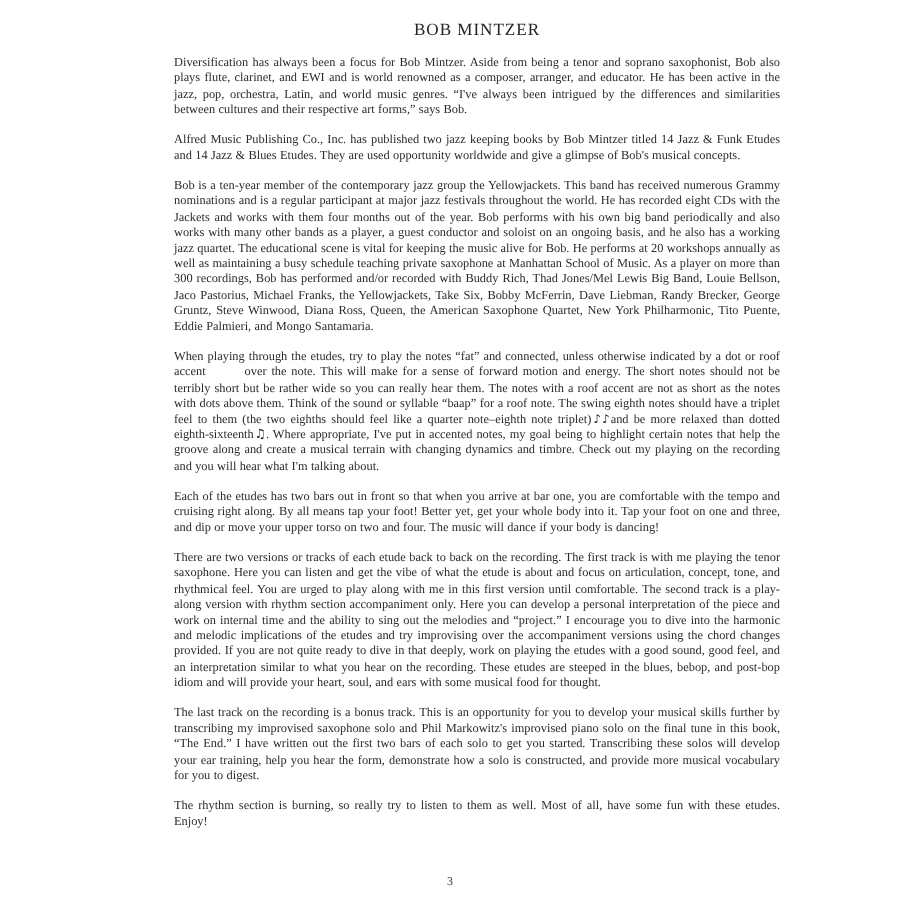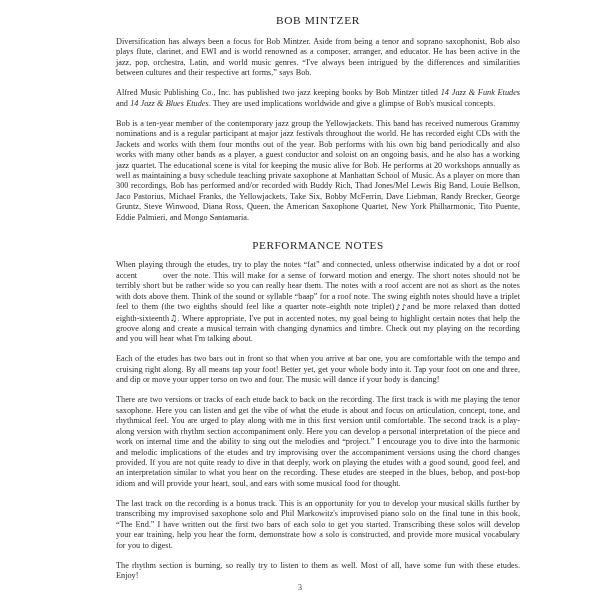--- a/index.html
+++ b/index.html
@@ -45,21 +45,20 @@
     text-justify: inter-word;
     margin: 0 0 9.5px 0;
     color: #2a2a32;
     hyphens: manual;
     word-spacing: 0.15px;
   }
   p.para:last-of-type {
     margin-bottom: 0;
   }
   .it {
-    font-style: italic;
   }
   .gap-accent {
     display: inline-block;
     width: 26px;
   }
   .music-glyph {
     font-family: "DejaVu Sans", sans-serif;
     font-size: 8.5px;
     letter-spacing: -0.5px;
     color: #23232b;
@@ -83,26 +82,25 @@
 <body>
 
 <div class="page">
 
   <h1 class="doc-title">BOB MINTZER</h1>
 
   <p class="para">Diversification has always been a focus for Bob Mintzer.  Aside from being a tenor and soprano saxophonist, Bob also plays flute, clarinet, and EWI and is world renowned as a composer, arranger, and educator.  He has been active in the jazz, pop, orchestra, Latin, and world music genres.  “I've always been intrigued by the differences and similarities between cultures and their respective art forms,” says Bob.</p>
 
 
   <p class="para">
-    <span>Alfred Music Publishing Co., Inc. has published two jazz keeping books by Bob Mintzer titled </span><span class="it">14 Jazz &amp; Funk Etudes</span><span> and </span><span class="it">14 Jazz &amp; Blues Etudes</span><span>.  They are used implications worldwide and give a glimpse of Bob's musical concepts.</span>
+    <span>Alfred Music Publishing Co., Inc. has published two jazz keeping books by Bob Mintzer titled </span><span class="it">14 Jazz &amp; Funk Etudes</span><span> and </span><span class="it">14 Jazz &amp; Blues Etudes</span><span>.  They are used opportunity worldwide and give a glimpse of Bob's musical concepts.</span>
   </p>
 
   <p class="para">Bob is a ten-year member of the contemporary jazz group the Yellowjackets.  This band has received numerous Grammy nominations and is a regular participant at major jazz festivals throughout the world.  He has recorded eight CDs with the Jackets and works with them four months out of the year.  Bob performs with his own big band periodically and also works with many other bands as a player, a guest conductor and soloist on an ongoing basis, and he also has a working jazz quartet.  The educational scene is vital for keeping the music alive for Bob.  He performs at 20 workshops annually as well as maintaining a busy schedule teaching private saxophone at Manhattan School of Music.  As a player on more than 300 recordings, Bob has performed and/or recorded with Buddy Rich, Thad Jones/Mel Lewis Big Band, Louie Bellson, Jaco Pastorius, Michael Franks, the Yellowjackets, Take Six, Bobby McFerrin, Dave Liebman, Randy Brecker, George Gruntz, Steve Winwood, Diana Ross, Queen, the American Saxophone Quartet, New York Philharmonic, Tito Puente, Eddie Palmieri, and Mongo Santamaria.</p>
 
-  <h2 class="section-title">PERFORMANCE NOTES</h2>
 
   <p class="para">
     <span>When playing through the etudes, try to play the notes “fat” and connected, unless otherwise indicated by a dot or roof accent</span><span class="gap-accent"></span><span>over the note.  This will make for a sense of forward motion and energy.  The short notes should not be terribly short but be rather wide so you can really hear them.  The notes with a roof accent are not as short as the notes with dots above them.  Think of the sound or syllable “baap” for a roof note.  The swing eighth notes should have a triplet feel to them (the two eighths should feel like a quarter note–eighth note triplet)</span><span class="music-glyph triplet">♪♪</span><span>and be more relaxed than dotted eighth-sixteenth</span><span class="music-glyph">♫</span><span>.  Where appropriate, I've put in accented notes, my goal being to highlight certain notes that help the groove along and create a musical terrain with changing dynamics and timbre.  Check out my playing on the recording and you will hear what I'm talking about.</span>
   </p>
 
   <p class="para">Each of the etudes has two bars out in front so that when you arrive at bar one, you are comfortable with the tempo and cruising right along.  By all means tap your foot!  Better yet, get your whole body into it.  Tap your foot on one and three, and dip or move your upper torso on two and four.  The music will dance if your body is dancing!</p>
 
   <p class="para">There are two versions or tracks of each etude back to back on the recording.  The first track is with me playing the tenor saxophone.  Here you can listen and get the vibe of what the etude is about and focus on articulation, concept, tone, and rhythmical feel.  You are urged to play along with me in this first version until comfortable.  The second track is a play-along version with rhythm section accompaniment only.  Here you can develop a personal interpretation of the piece and work on internal time and the ability to sing out the melodies and “project.”  I encourage you to dive into the harmonic and melodic implications of the etudes and try improvising over the accompaniment versions using the chord changes provided.  If you are not quite ready to dive in that deeply, work on playing the etudes with a good sound, good feel, and an interpretation similar to what you hear on the recording.  These etudes are steeped in the blues, bebop, and post-bop idiom and will provide your heart, soul, and ears with some musical food for thought.</p>
 
   <p class="para">The last track on the recording is a bonus track.  This is an opportunity for you to develop your musical skills further by transcribing my improvised saxophone solo and Phil Markowitz's improvised piano solo on the final tune in this book, “The End.”  I have written out the first two bars of each solo to get you started.  Transcribing these solos will develop your ear training, help you hear the form, demonstrate how a solo is constructed, and provide more musical vocabulary for you to digest.</p>

